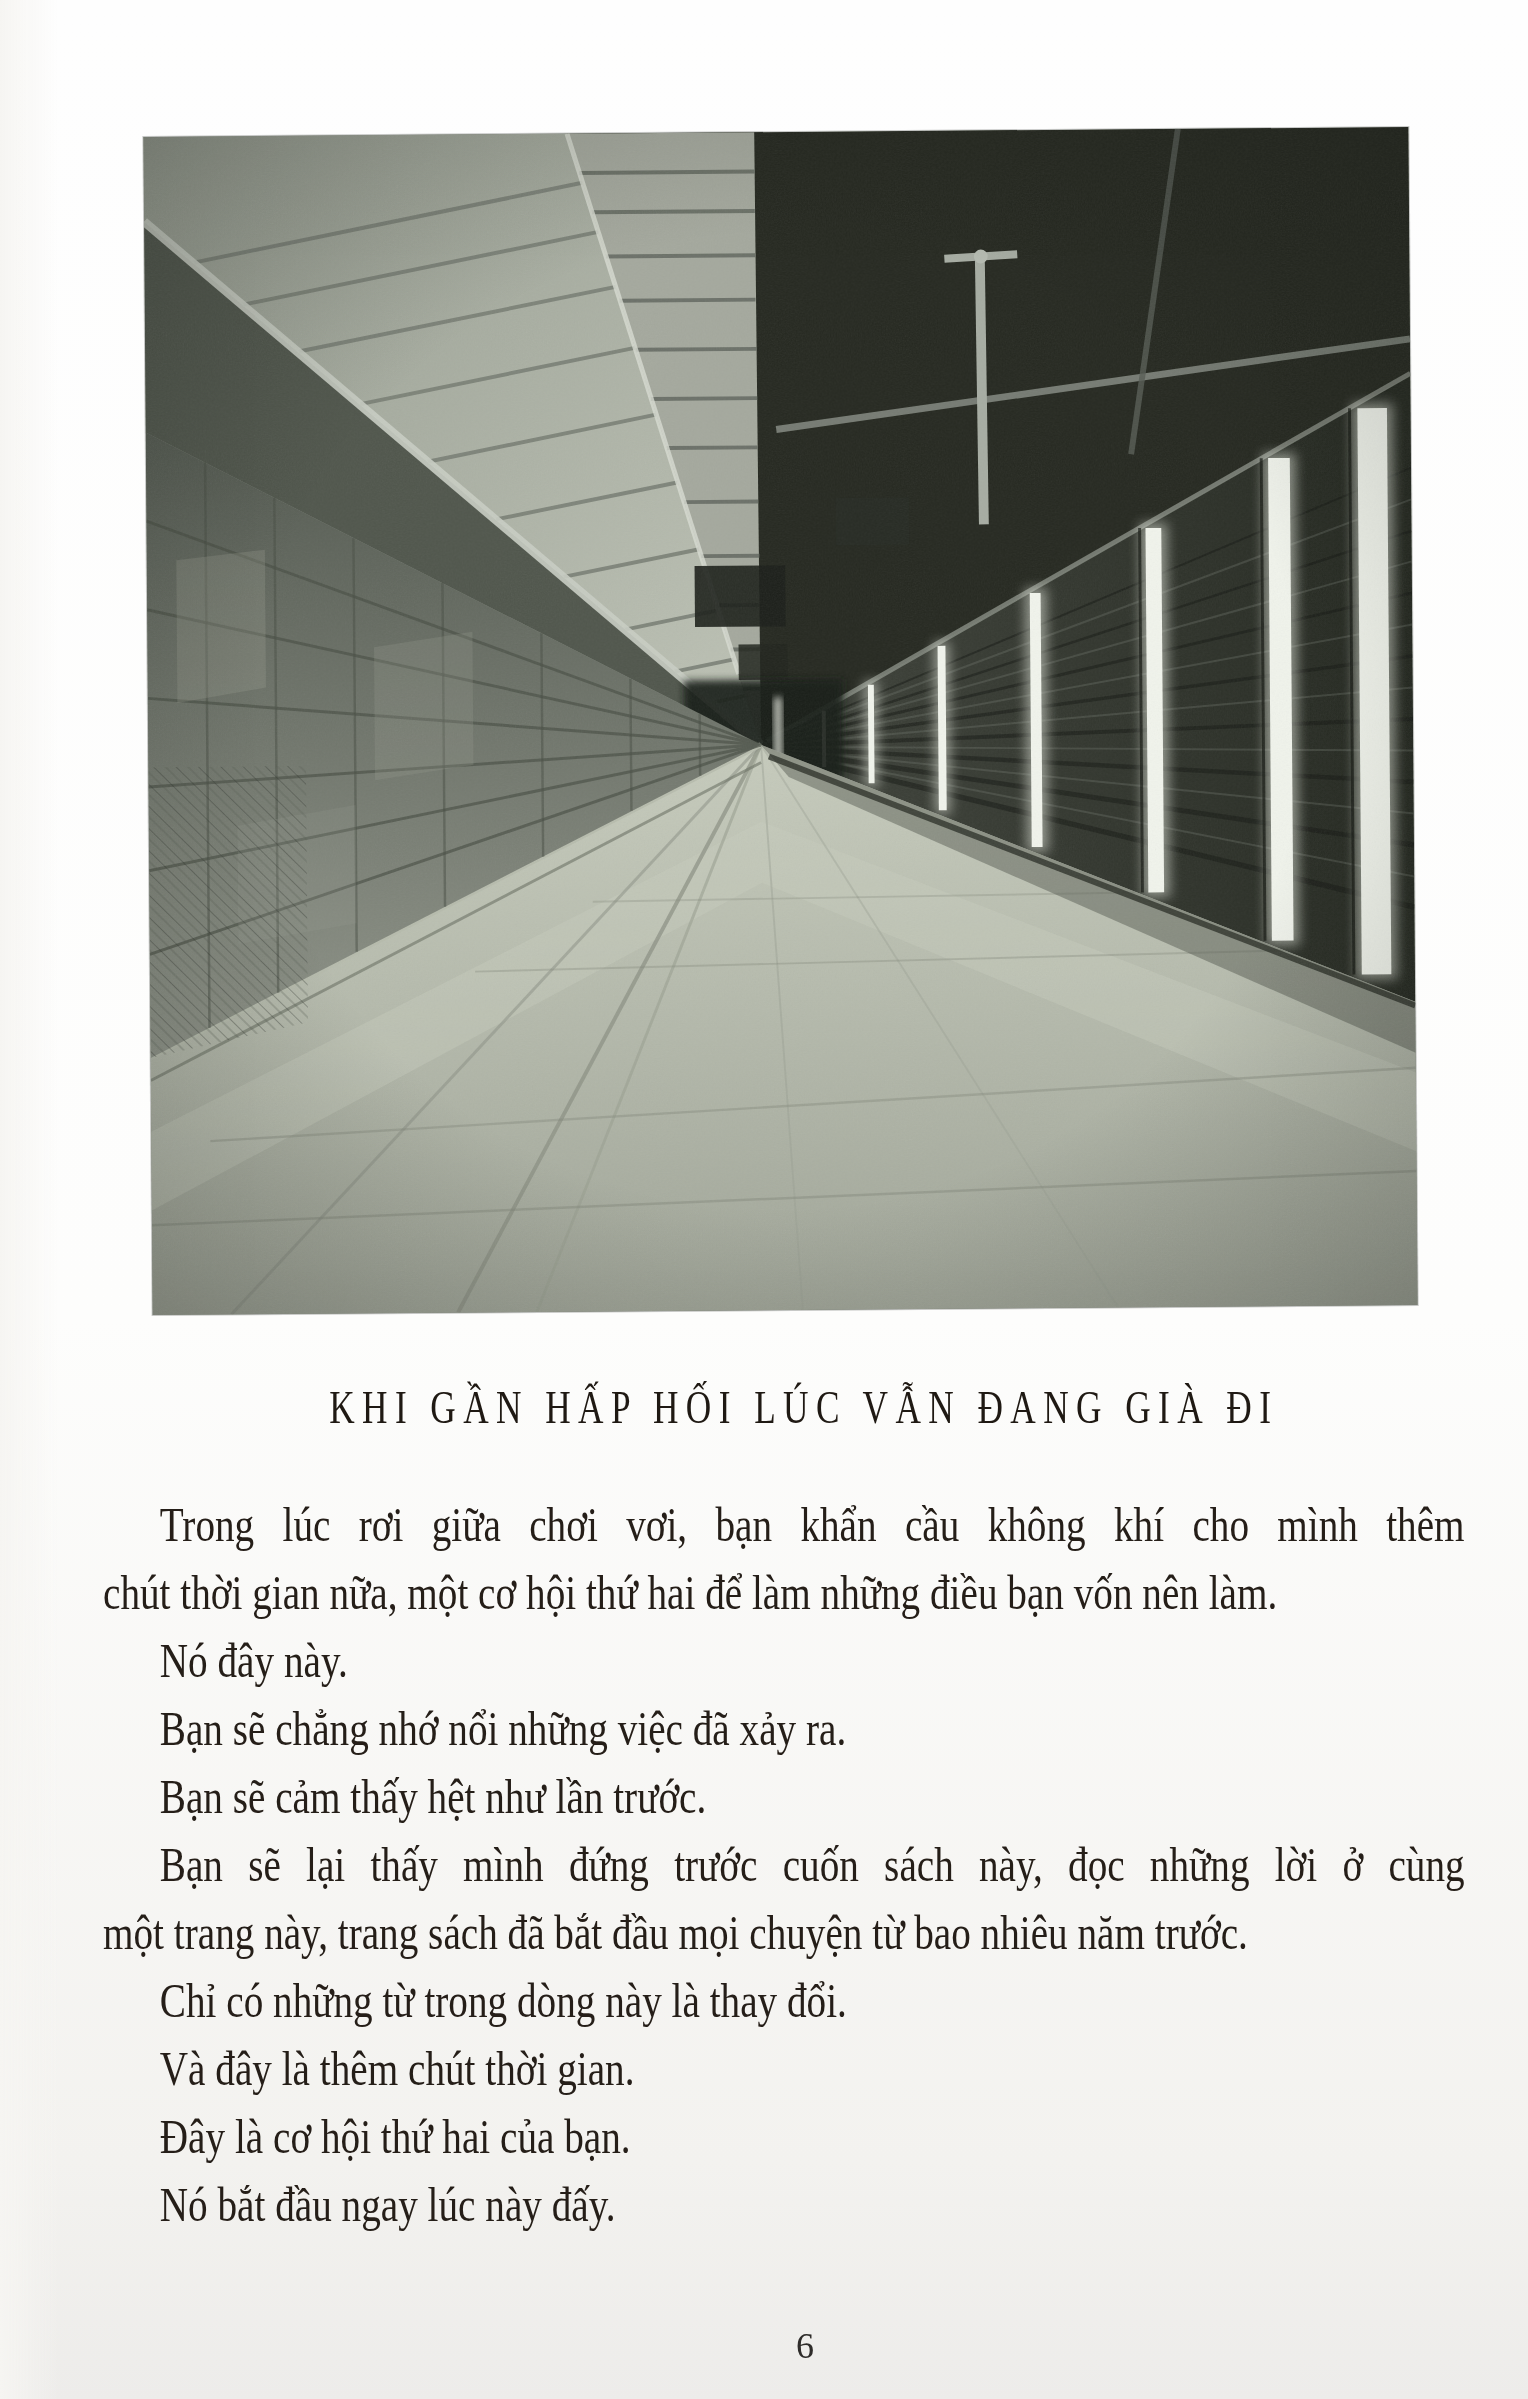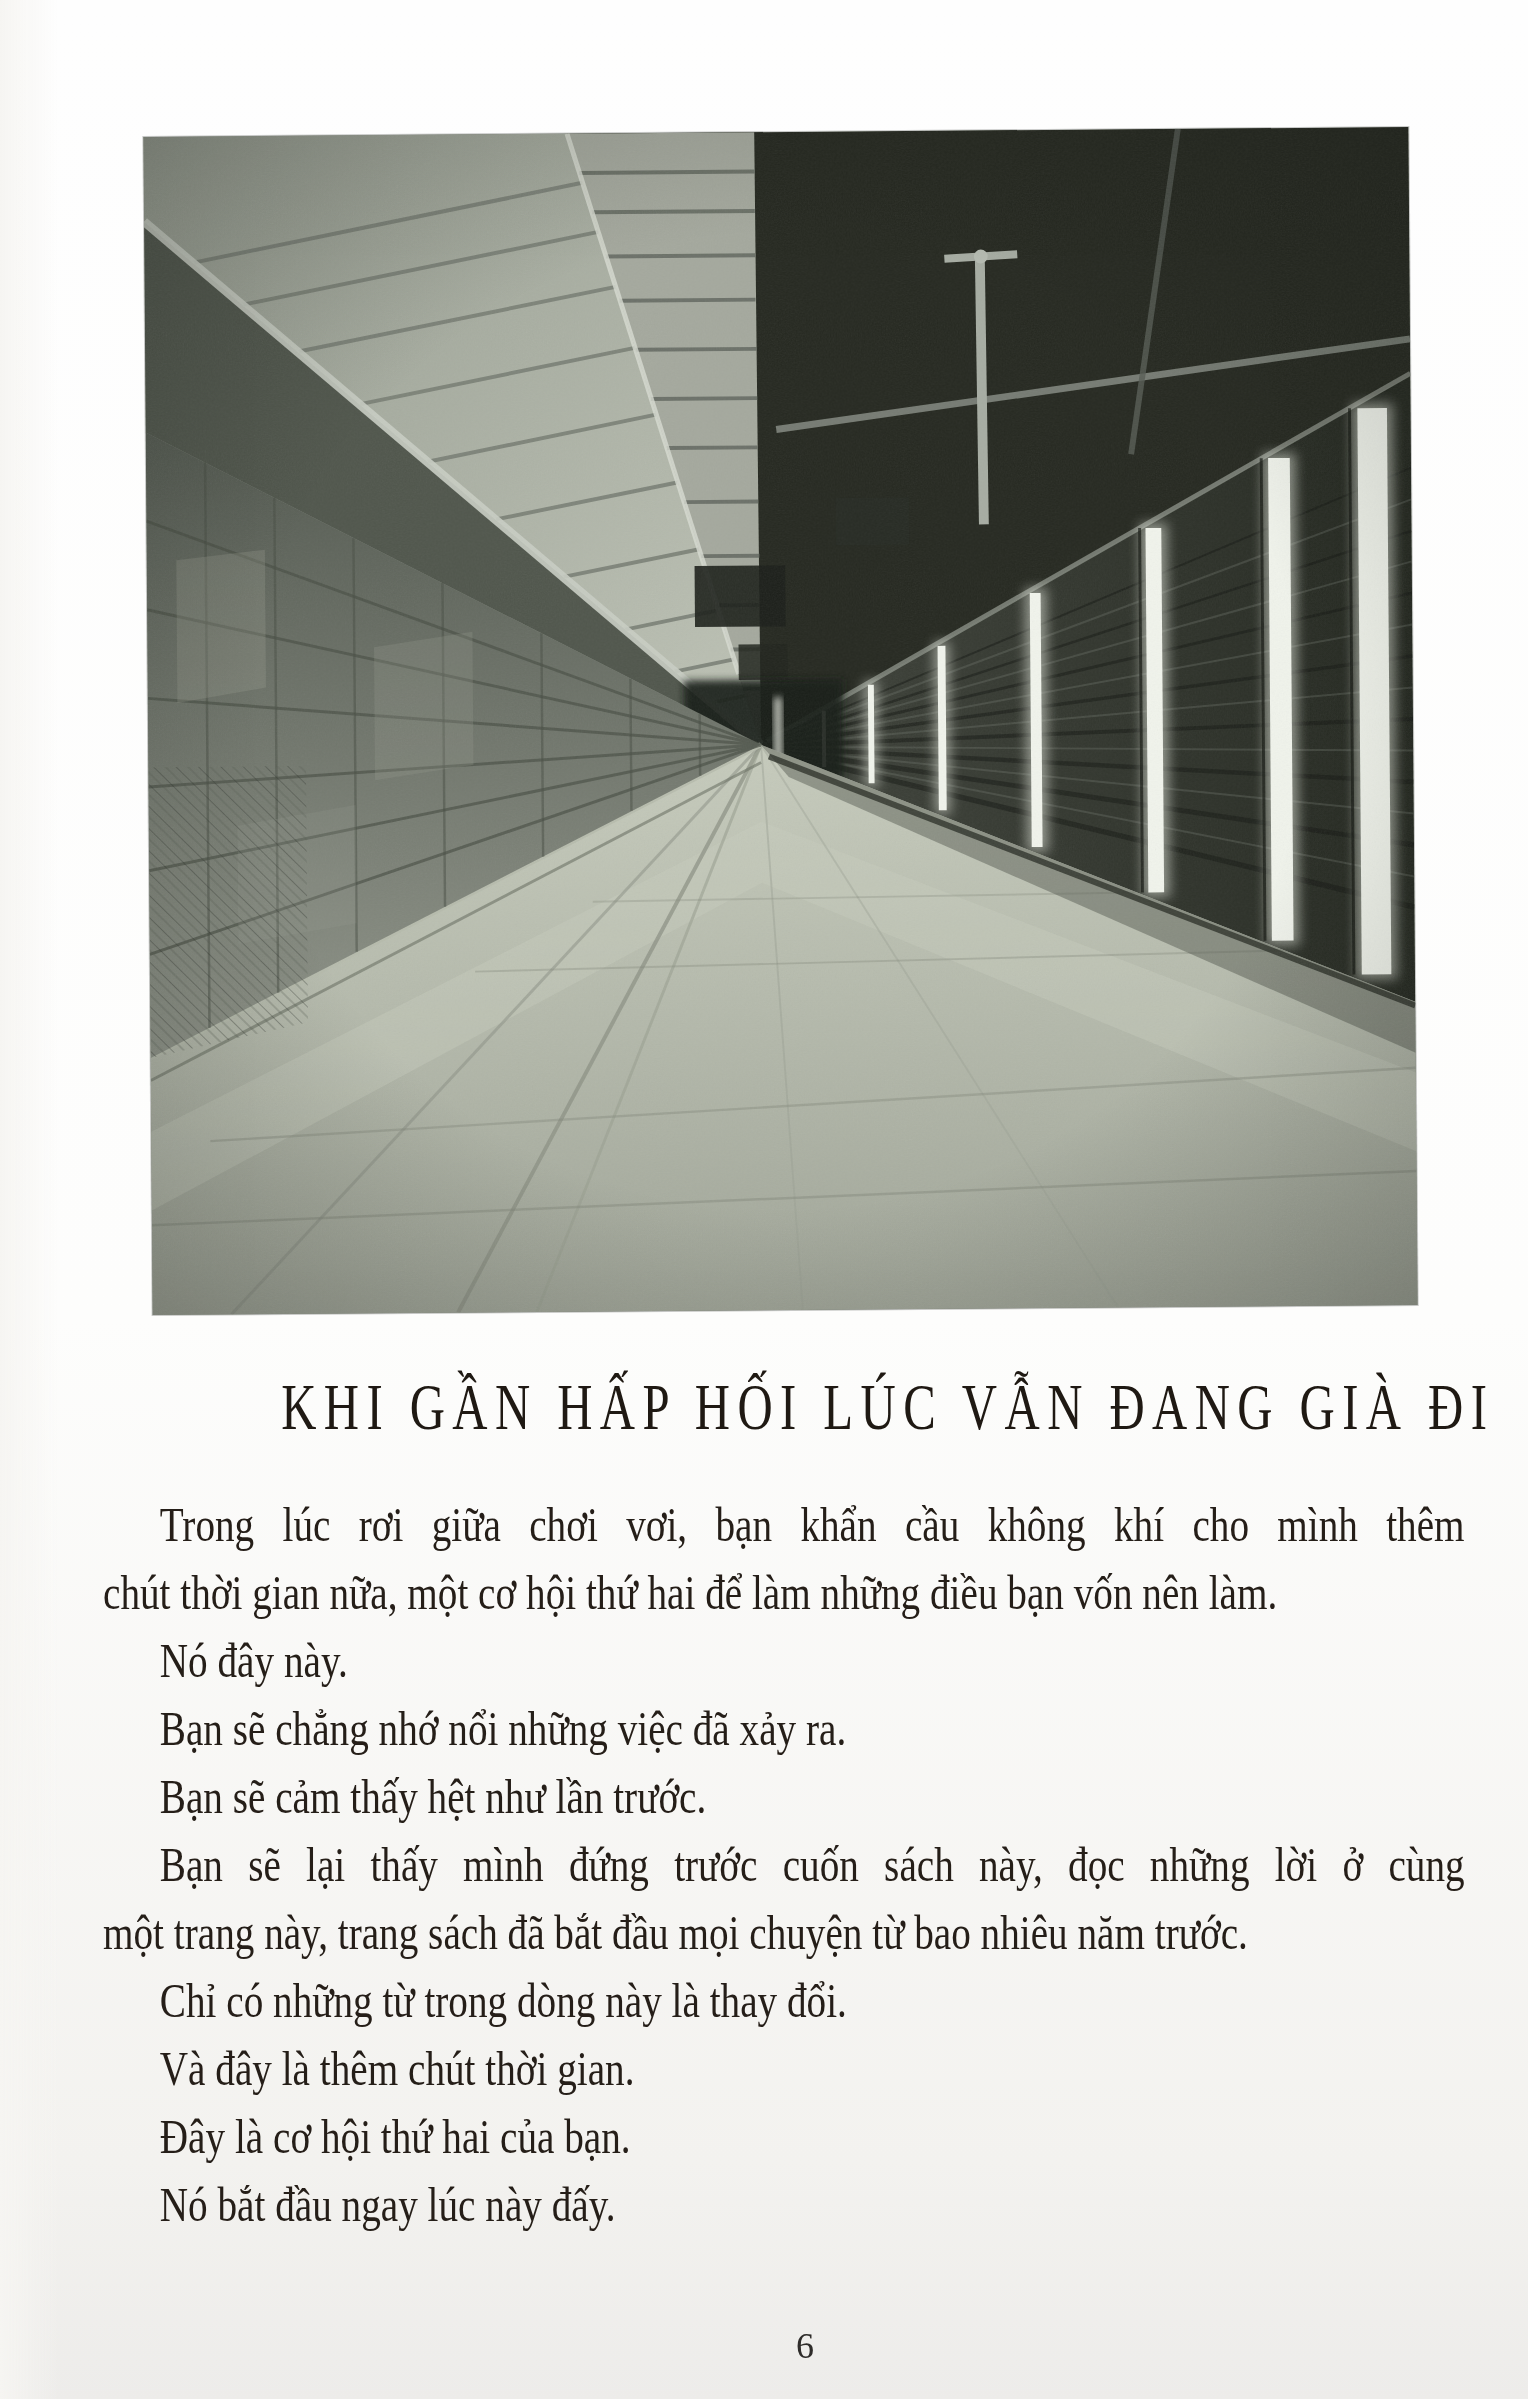--- a/index.html
+++ b/index.html
@@ -18,21 +18,21 @@
     transform:rotate(-0.45deg);
     box-shadow:0 0 0 1px rgba(40,44,38,.25);
     background:#7f847a;
   }
   figure.photo svg{display:block;width:100%;height:100%;}
 
   
   h1.title{
     position:absolute;left:79px;right:0;top:1371px;margin:0;
     text-align:center;font-weight:normal;
-    font-size:65px;line-height:73px;letter-spacing:9.9px;
+    font-size:47px;line-height:73px;letter-spacing:9.9px;
     color:#1f1913;white-space:nowrap;
   }
   h1.title .squeeze{display:inline-block;transform:scaleX(.75);transform-origin:50% 50%;}
 
   
   .bodytext{
     position:absolute;left:103px;top:1491px;width:1702px;
     transform:scaleX(.8);transform-origin:0 0;
     font-size:49px;line-height:68px;color:#251e18;
   }

